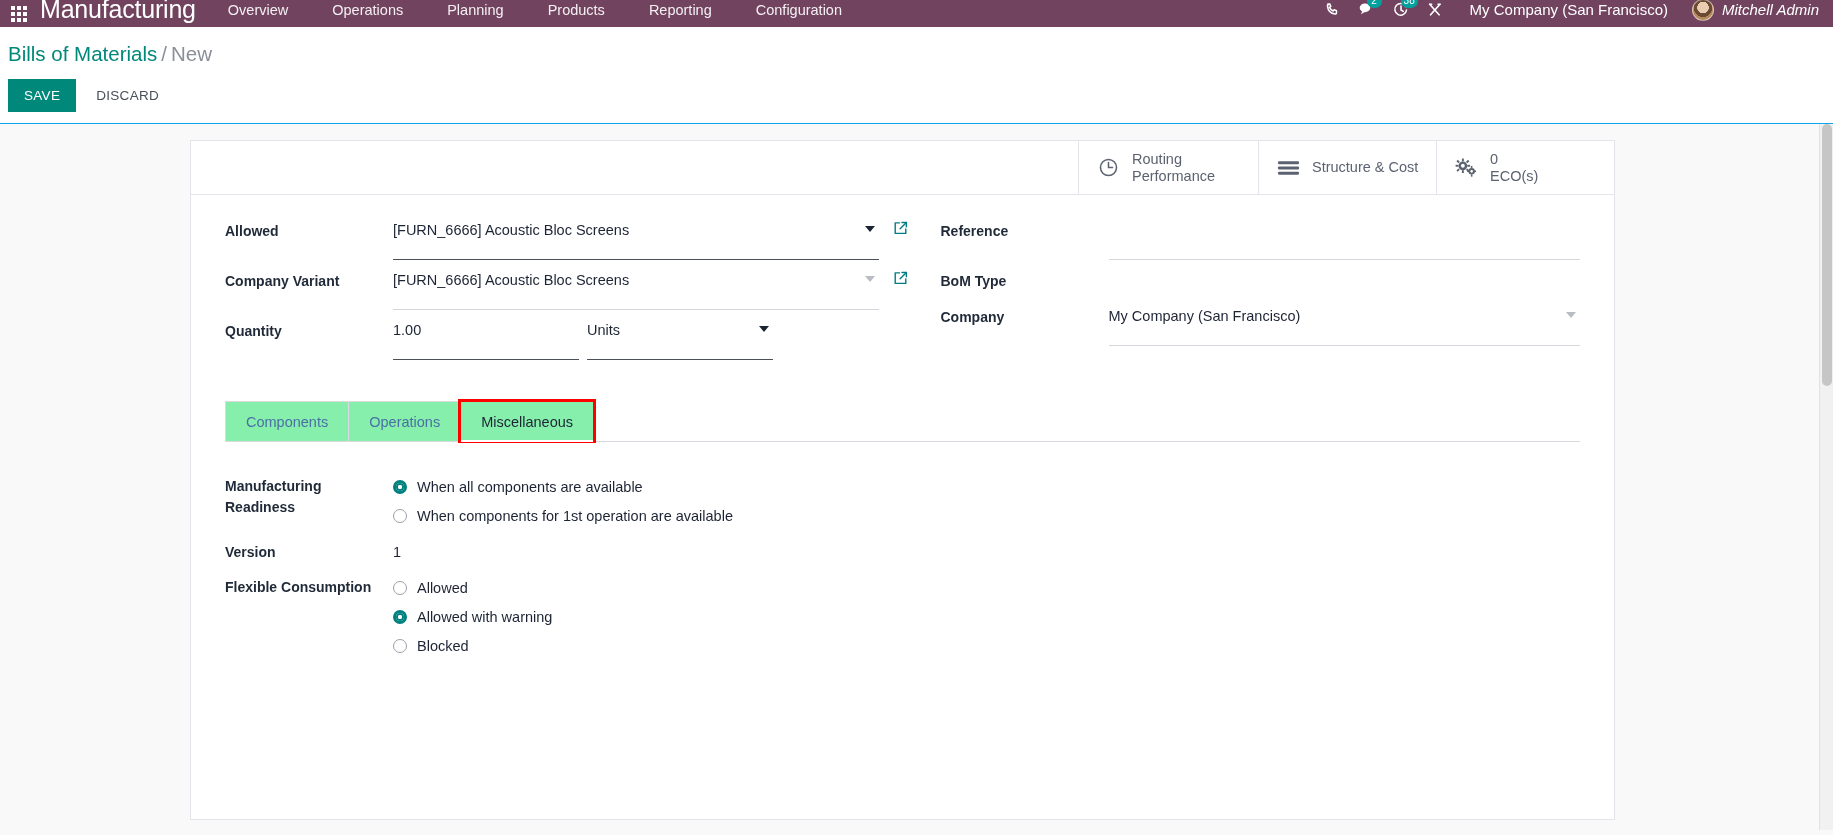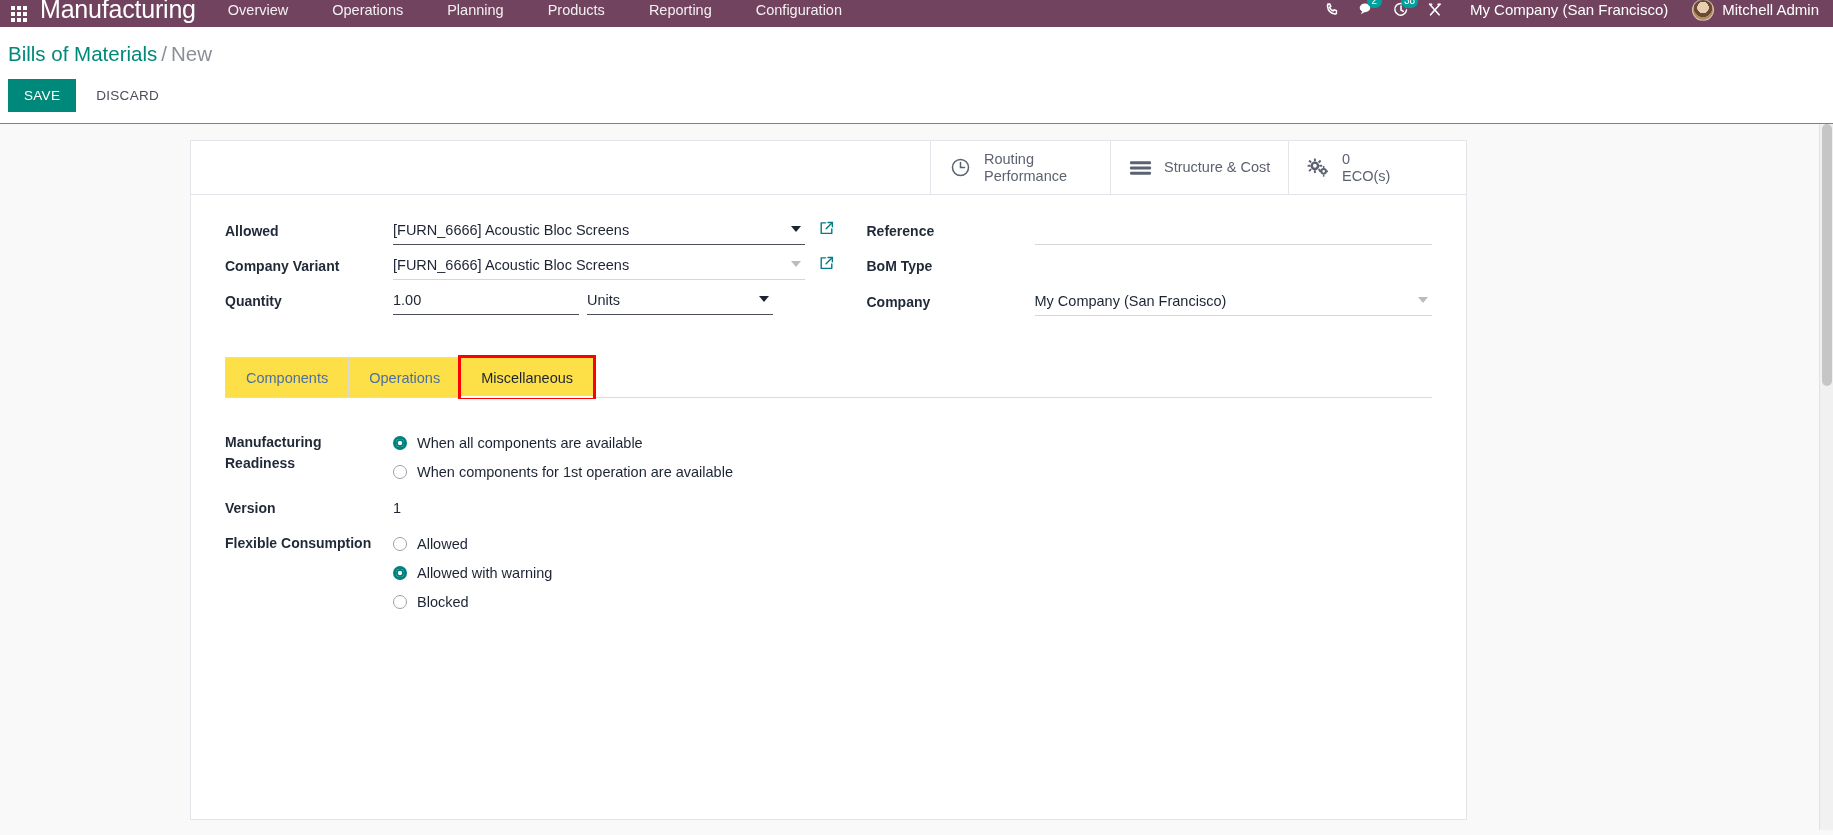--- a/index.html
+++ b/index.html
@@ -83,21 +83,21 @@
     border-radius: 8px;
     text-align: center;
     font-weight: 400;
   }
   .company-name {
     font-size: 15px;
     padding: 0 12px 0 18px;
     white-space: nowrap;
     cursor: pointer;
   }
-  .user-area { display: flex; align-items: center; gap: 8px; cursor: pointer; padding-left: 12px;}
+  .user-area { display: flex; align-items: center; gap: 8px; cursor: pointer; padding-left: 12px; font-style: italic;}
   .avatar {
     width: 22px; height: 22px; border-radius: 50%;
     background: radial-gradient(circle at 50% 38%, #e8cdb0 0 36%, #6a4a33 37% 58%, #b5895f 59% 100%);
     border: 1px solid rgba(255,255,255,0.5);
     overflow: hidden;
     flex: none;
   }
   .user-name { font-size: 15px; white-space: nowrap; }
 
   
@@ -150,21 +150,21 @@
   .sheet-wrap {
     background: #f9f9f9;
     padding: 16px 0 0 0;
     height: calc(835px - 27px - 102px);
     position: relative;
   }
   .sheet {
     background: #ffffff;
     border: 1px solid #e3e5ea;
     margin: 0 auto;
-    width: 1277px;
+    width: 1425px;
     max-width: 1425px;
     position: relative;
     margin-left: 190px;
     min-height: 680px;
   }
 
   
   .stat-row {
     display: flex;
     justify-content: flex-end;
@@ -216,21 +216,21 @@
     position: relative;
     min-width: 0;
   }
   .input-line {
     border: none;
     border-bottom: 1px solid #4b4f58;
     background: transparent;
     font-size: 14.5px;
     color: #1c2434;
     font-family: inherit;
-    padding: 2px 18px 3px 0;
+    padding: 2px 18px 18px 0;
     width: 100%;
     outline: none;
     line-height: 22px;
   }
   .input-line.light { border-bottom-color: #d4d6db; }
   .input-wrap { position: relative; display: block; }
   .caret {
     position: absolute;
     right: 4px; top: 9px;
     width: 0; height: 0;
@@ -294,21 +294,21 @@
     border-bottom: 1px solid #d9dbe0;
     padding-left: 0px;
     position: relative;
   }
   .tab {
     font-size: 14.5px;
     color: #4a6fa5;
     padding: 11px 20px 10px 20px;
     border: 1px solid #d9dbe0;
     border-bottom: none;
-    background: #fde047;
+    background: #86efac;
     margin-right: -1px;
     cursor: pointer;
     line-height: 18px;
     white-space: nowrap;
   }
   .tab.active {
     color: #1c2434;
     position: relative;
     z-index: 2;
   }

